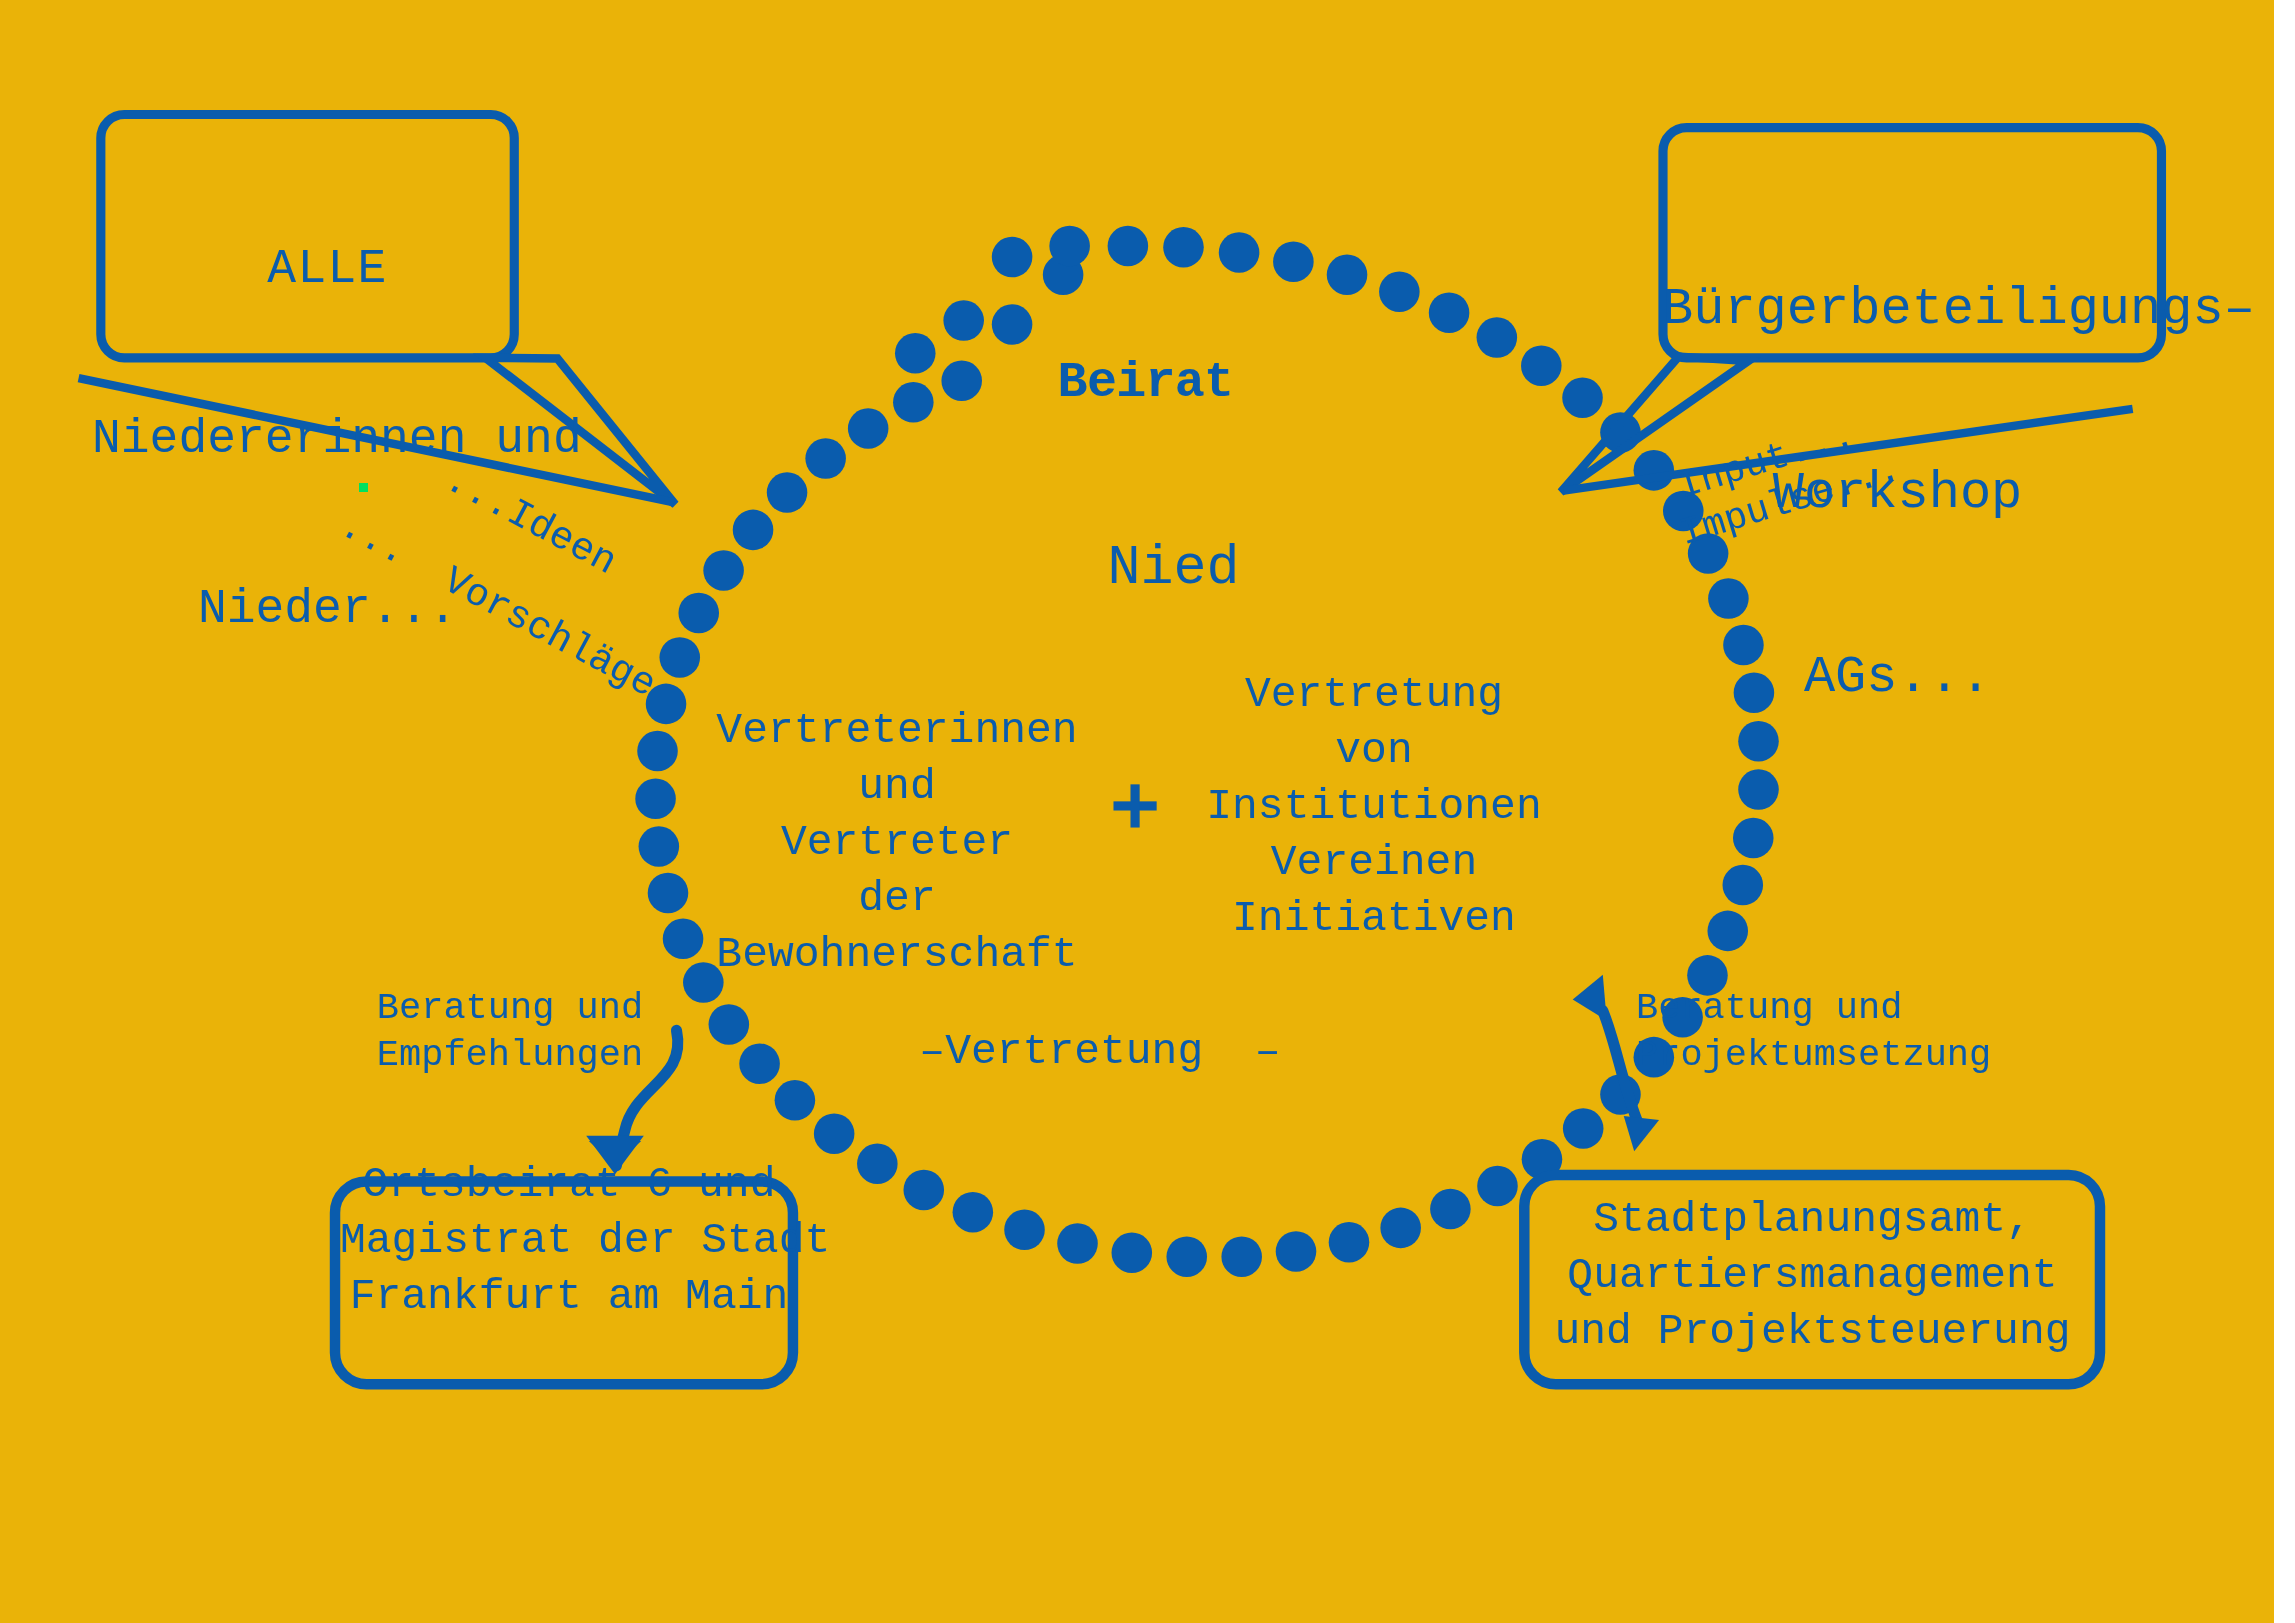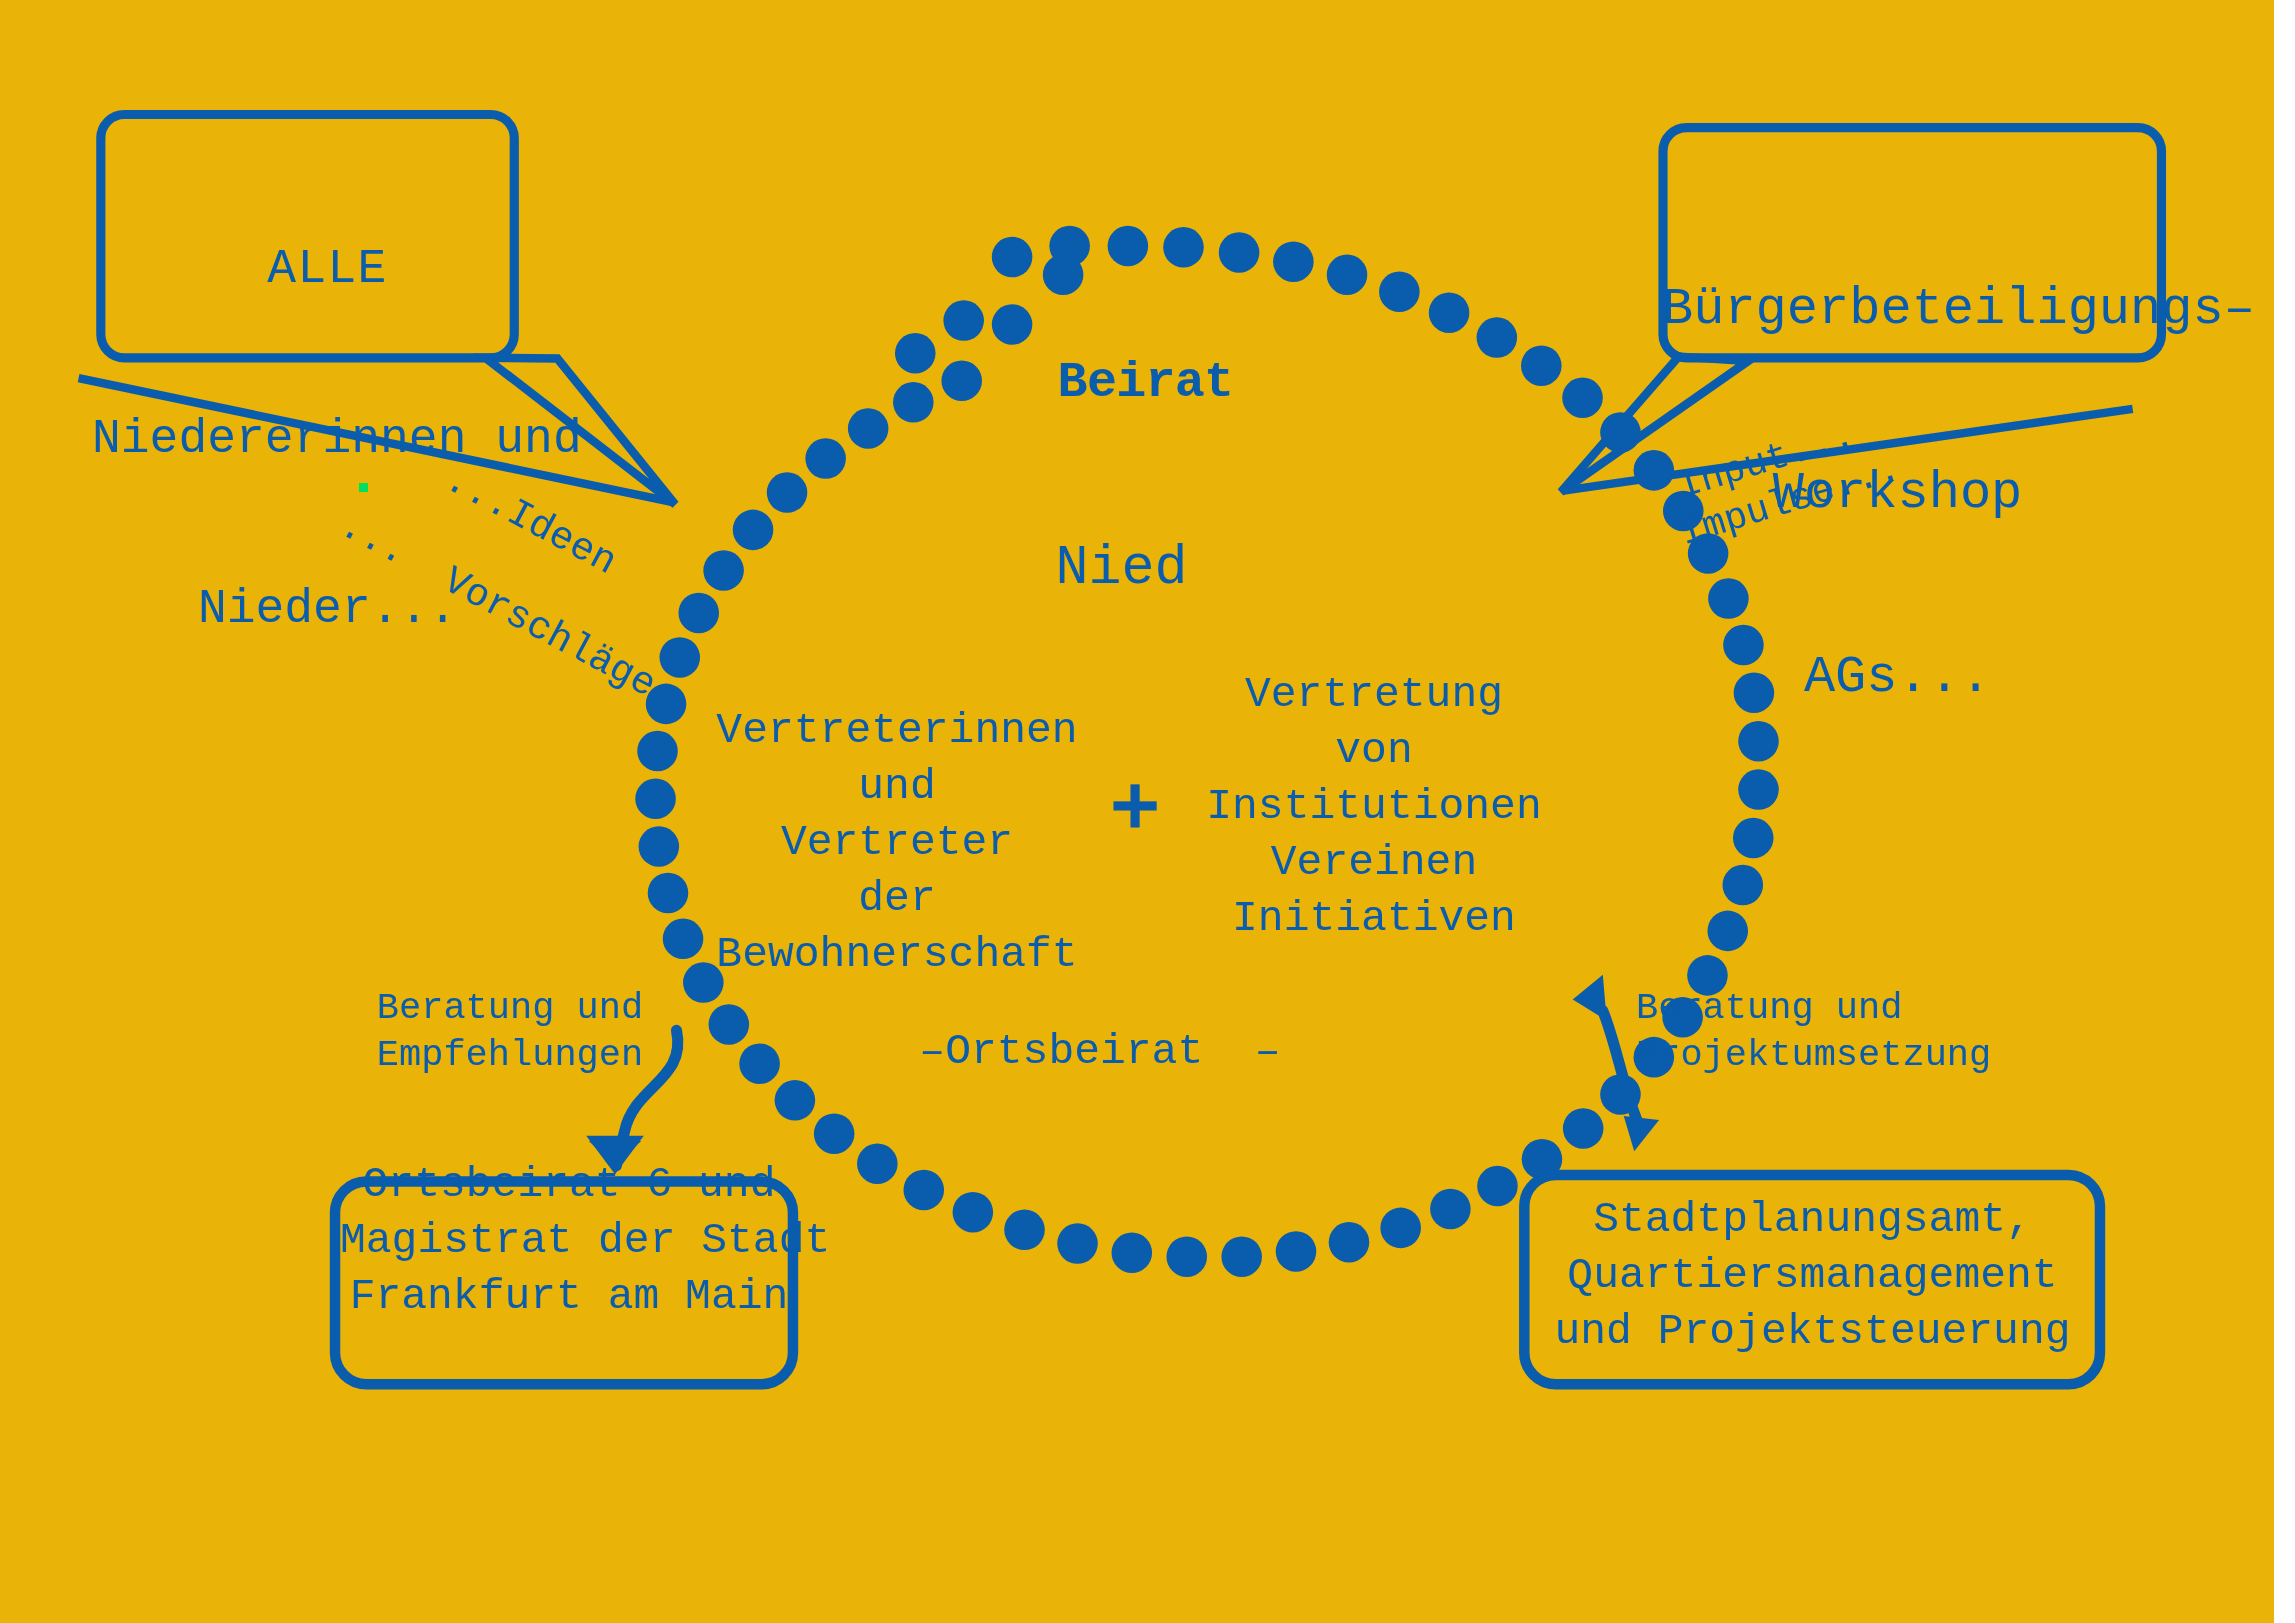--- a/index.html
+++ b/index.html
@@ -53,21 +53,21 @@
     font-weight: bold;
     letter-spacing: -0.7px;
   }
   #center-sub1 {
     left: 720px; top: 463px;
     width: 851px;
     font-size: 55px;
     letter-spacing: 0.7px;
   }
   #center-sub2 {
-    left: 696px; top: 537px;
+    left: 748px; top: 537px;
     width: 851px;
     font-size: 55px;
   }
 
   
   #col-left {
     left: 694px; top: 667px;
     width: 406px;
     font-size: 43px;
     line-height: 1.30;
@@ -303,21 +303,21 @@
   <div class="txt" id="col-left">Vertreterinnen
 und
 Vertreter
 der
 Bewohnerschaft</div>
   <div class="txt" id="col-right">Vertretung
 von
 Institutionen
 Vereinen
 Initiativen</div>
-  <div class="txt" id="stimmrecht">–Ortsbeirat  –</div>
+  <div class="txt" id="stimmrecht">–Vertretung  –</div>
 
   <div class="rot" id="lbl-ideen">...Ideen</div>
   <div class="rot" id="lbl-vorschlaege">...  Vorschläge</div>
   <div id="green-dot"></div>
   <div class="rot" id="lbl-input">Input...</div>
   <div class="rot" id="lbl-impulse">Impulse...</div>
 
   <div class="txt" id="lbl-beratung-left">Beratung und
 Empfehlungen</div>
   <div class="txt" id="lbl-beratung-right">Beratung und

